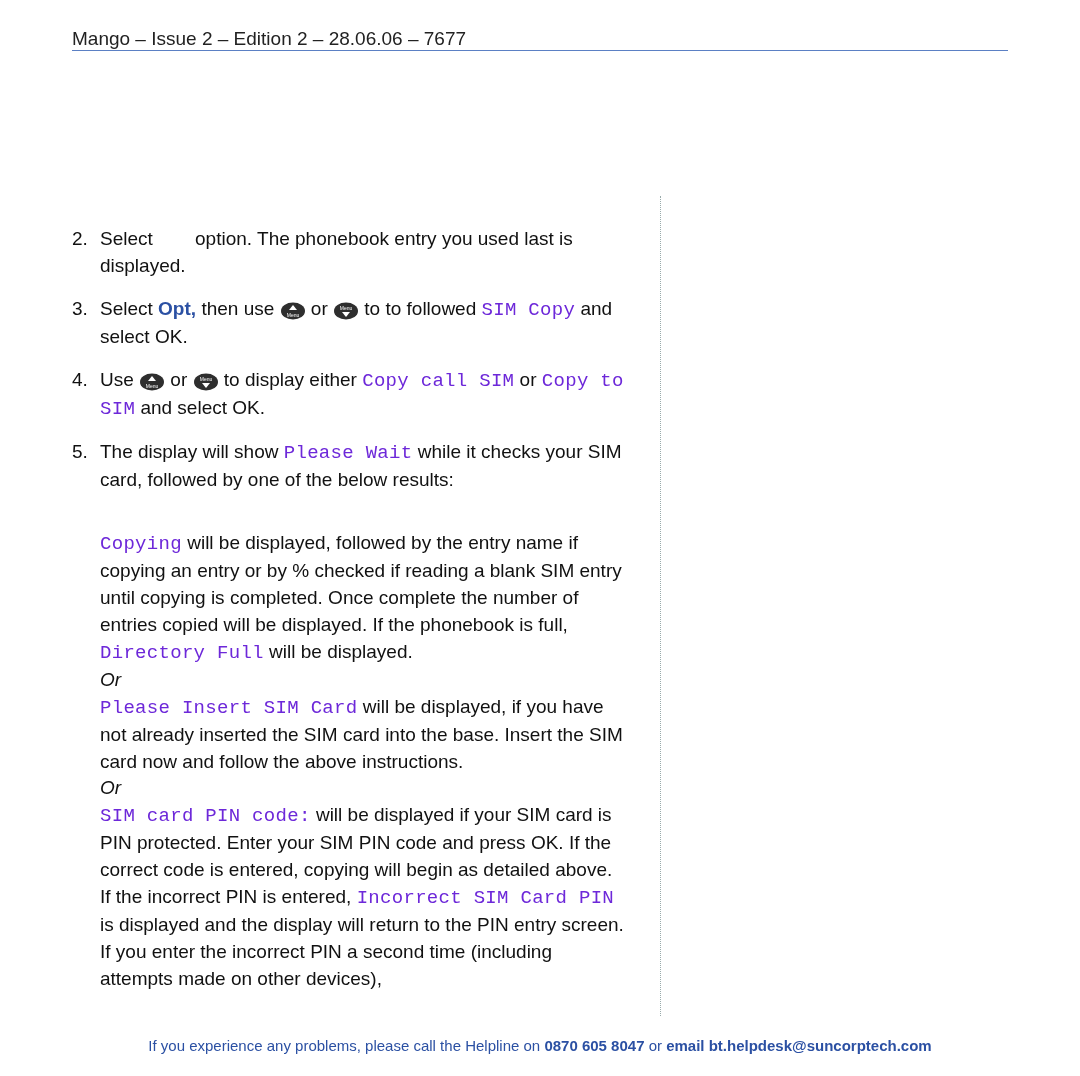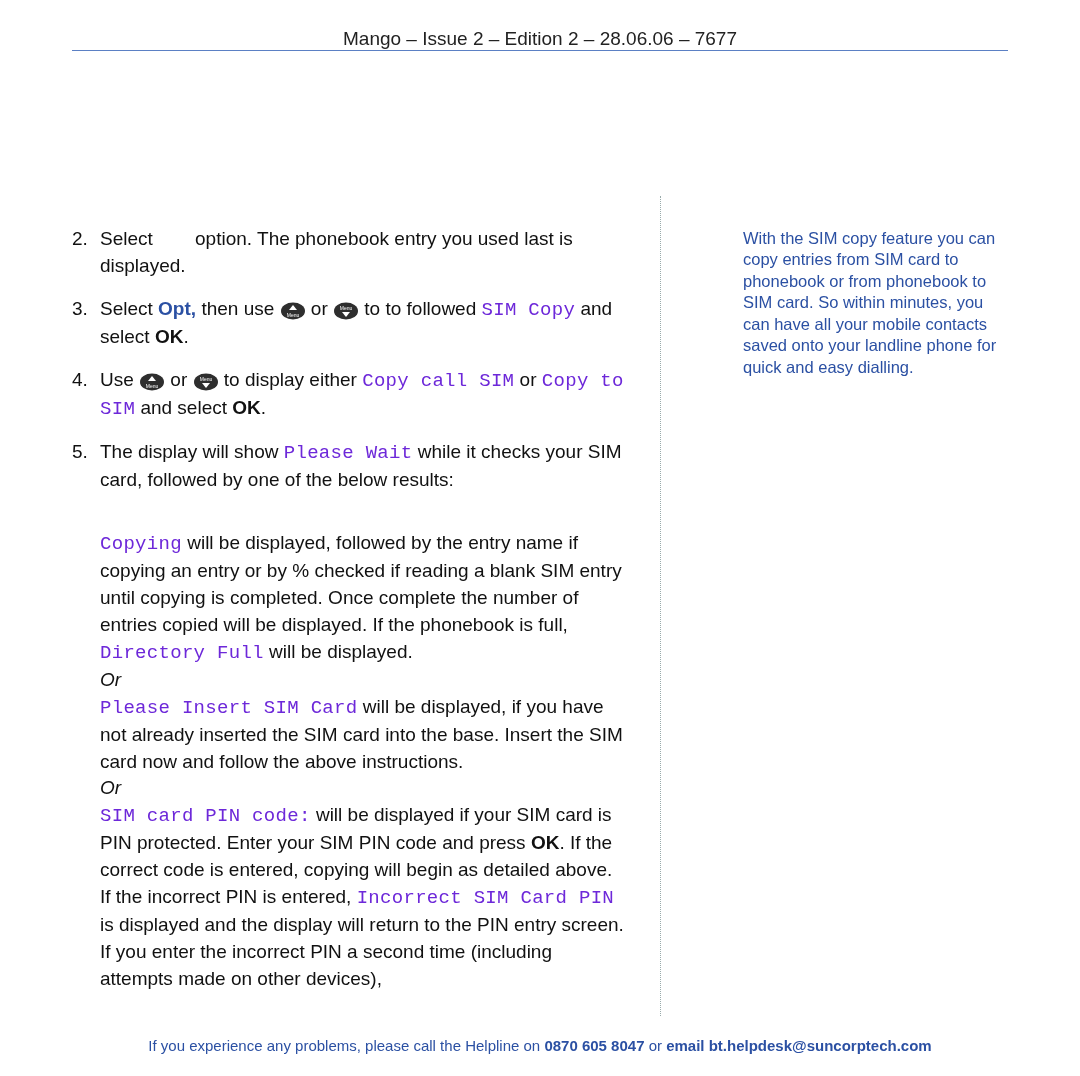--- a/index.html
+++ b/index.html
@@ -1,32 +1,32 @@
 <!DOCTYPE html>
 <html><head>
 <meta charset="utf-8">
 <style>
   html,body{margin:0;padding:0;background:#fff;color:#000;font-family:"Segoe UI","Trebuchet MS",Tahoma,sans-serif;}
   .page{width:1080px;height:1076px;position:relative;box-sizing:border-box;padding:28px 72px 0 72px;}
-  .doc-header{text-align:center;font-size:19px;color:#222;}
+  .doc-header{text-align:left;font-size:19px;color:#222;}
   .section-header{display:flex;justify-content:flex-end;align-items:baseline;font-size:24px;color:#2b50a3;margin-bottom:14px;}
   .section-title{margin-right:50px;}
   .page-num{color:#2b50a3;}
   hr.blue{border:none;border-top:1px solid #5b80c4;margin:0 0 28px 0;}
   .columns{position:absolute;top:196px;left:72px;right:72px;bottom:70px;}
   .left-col{position:absolute;left:0;top:30px;width:555px;}
   .right-col{position:absolute;right:0;top:32px;width:265px;color:#2b50a3;font-size:16.5px;line-height:1.3;}
   .divider{position:absolute;left:588px;top:0;width:0;height:820px;border-left:1px dotted #9aa;}
   ol.steps{list-style:none;margin:0;padding:0;font-size:19px;line-height:1.42;color:#111;}
   ol.steps>li{position:relative;padding-left:28px;margin-bottom:16px;}
   ol.steps>li .num{position:absolute;left:0;top:0;}
   .sub{margin-top:36px;}
   .lcd{font-family:"Lucida Console","Courier New",monospace;color:#6d28d9;letter-spacing:0.3px;}
   .opt{color:#2b50a3;font-weight:bold;}
-  .ok{font-weight:bold;}
+  .ok{font-weight:normal;}
   em.or{font-style:italic;}
   .key{display:inline-block;vertical-align:-5px;width:26px;height:18px;position:relative;}
   .key svg{position:absolute;inset:0;}
   .footer{position:absolute;left:0;right:0;bottom:22px;text-align:center;font-size:15px;color:#2b50a3;margin-top:40px;}
   .footer b{font-weight:bold;}
 </style>
 </head>
 <body>
 <div class="page">
   <div class="doc-header">Mango – Issue 2 – Edition 2 – 28.06.06 – 7677</div>
@@ -119,19 +119,18 @@
             <span class="lcd">SIM card PIN code:</span>
             <span> will be displayed if your SIM card is PIN protected.  Enter your SIM PIN code and press </span>
             <span class="ok">OK</span><span>. If the correct code is entered, copying will begin as detailed above. If the incorrect PIN is entered, </span>
             <span class="lcd">Incorrect SIM Card PIN</span>
             <span> is displayed and the display will return to the PIN entry screen. If you enter the incorrect PIN a second time (including attempts made on other devices),</span>
           </div>
         </li>
       </ol>
     </div>
 
-    <div class="right-col">With the SIM copy feature you can copy entries from SIM card to phonebook or from phonebook to SIM card. So within minutes, you can have all your mobile contacts saved onto your landline phone for quick and easy dialling.</div>
   </div>
 
   <div class="footer">
     <span>If you experience any problems, please call the Helpline on </span><b>0870 605 8047</b><span> or </span><b>email bt.helpdesk@suncorptech.com</b>
   </div>
 </div>
 
 </body></html>

